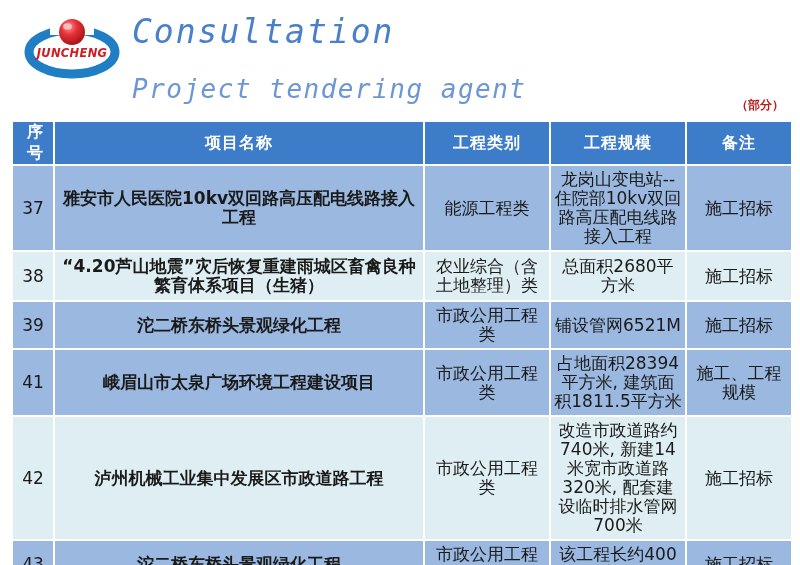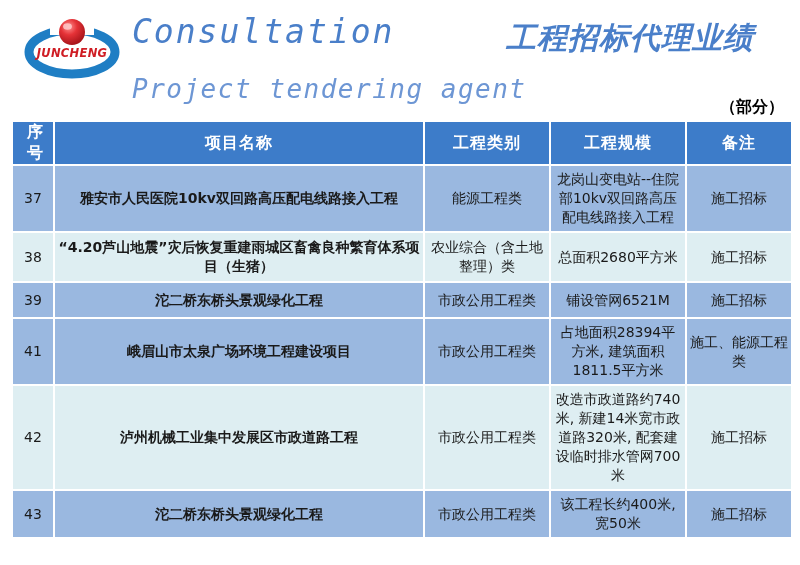--- a/index.html
+++ b/index.html
@@ -64,22 +64,22 @@
     font-size: 30px;
     letter-spacing: 1px;
     white-space: nowrap;
   }
 
   
   .partial-note {
     position: absolute;
     right: 16px;
     top: 97px;
-    color: #000000;
-    font-size: 16px;
+    color: #b91c1c;
+    font-size: 12px;
     font-weight: bold;
     font-family: Liberation Serif, serif;
     white-space: nowrap;
   }
 
   
   .table-wrap {
     position: absolute;
     left: 11px;
     top: 120px;
@@ -101,21 +101,21 @@
     font-size: 16px;
     height: 32px;
     text-align: center;
     vertical-align: middle;
     padding: 0 14px;
     letter-spacing: 1px;
   }
 
   table.perf td {
     font-family: "DejaVu Sans", "Liberation Sans", sans-serif;
-    font-size: 14px;
+    font-size: 17px;
     color: #1a1a1a;
     text-align: center;
     vertical-align: middle;
     padding: 4px 3px;
     line-height: 19px;
   }
 
   tr.band-dark td { background: #9ab8e0; }
   tr.band-light td { background: #deeef2; }
 
@@ -157,21 +157,20 @@
       <ellipse cx="49.5" cy="16.5" rx="4.4" ry="3.2" fill="#ffc9c9" opacity="0.85"></ellipse>
 
       <text x="54" y="47" text-anchor="middle" font-family="DejaVu Sans, Liberation Sans, sans-serif" font-size="11.5" font-weight="bold" fill="#cf1d24" letter-spacing="0.3">JUNCHENG</text>
     </svg>
   </div>
 
   <div class="brand-title">Consultation</div>
 
   <div class="brand-subtitle">Project tendering agent</div>
 
-  <div class="cn-title">工程招标代理业绩</div>
 </div>
 
 <div class="partial-note">（部分）</div>
 
 <div class="table-wrap">
   <table class="perf">
     <colgroup>
       <col class="c-no">
         <col class="c-name">
         <col class="c-cat">
@@ -207,21 +206,21 @@
         <td class="col-name">沱二桥东桥头景观绿化工程</td>
         <td class="col-cat">市政公用工程类</td>
         <td class="col-size">铺设管网6521M</td>
         <td class="col-note">施工招标</td>
       </tr>
       <tr class="band-dark" style="height:56px">
         <td class="col-no">41</td>
         <td class="col-name">峨眉山市太泉广场环境工程建设项目</td>
         <td class="col-cat">市政公用工程类</td>
         <td class="col-size">占地面积28394平方米, 建筑面积1811.5平方米</td>
-        <td class="col-note">施工、能源工程类</td>
+        <td class="col-note">施工、工程规模</td>
       </tr>
       <tr class="band-light" style="height:94px">
         <td class="col-no">42</td>
         <td class="col-name">泸州机械工业集中发展区市政道路工程</td>
         <td class="col-cat">市政公用工程类</td>
         <td class="col-size">改造市政道路约740米, 新建14米宽市政道路320米, 配套建设临时排水管网700米</td>
         <td class="col-note">施工招标</td>
       </tr>
       <tr class="band-dark" style="height:46px">
         <td class="col-no">43</td>

